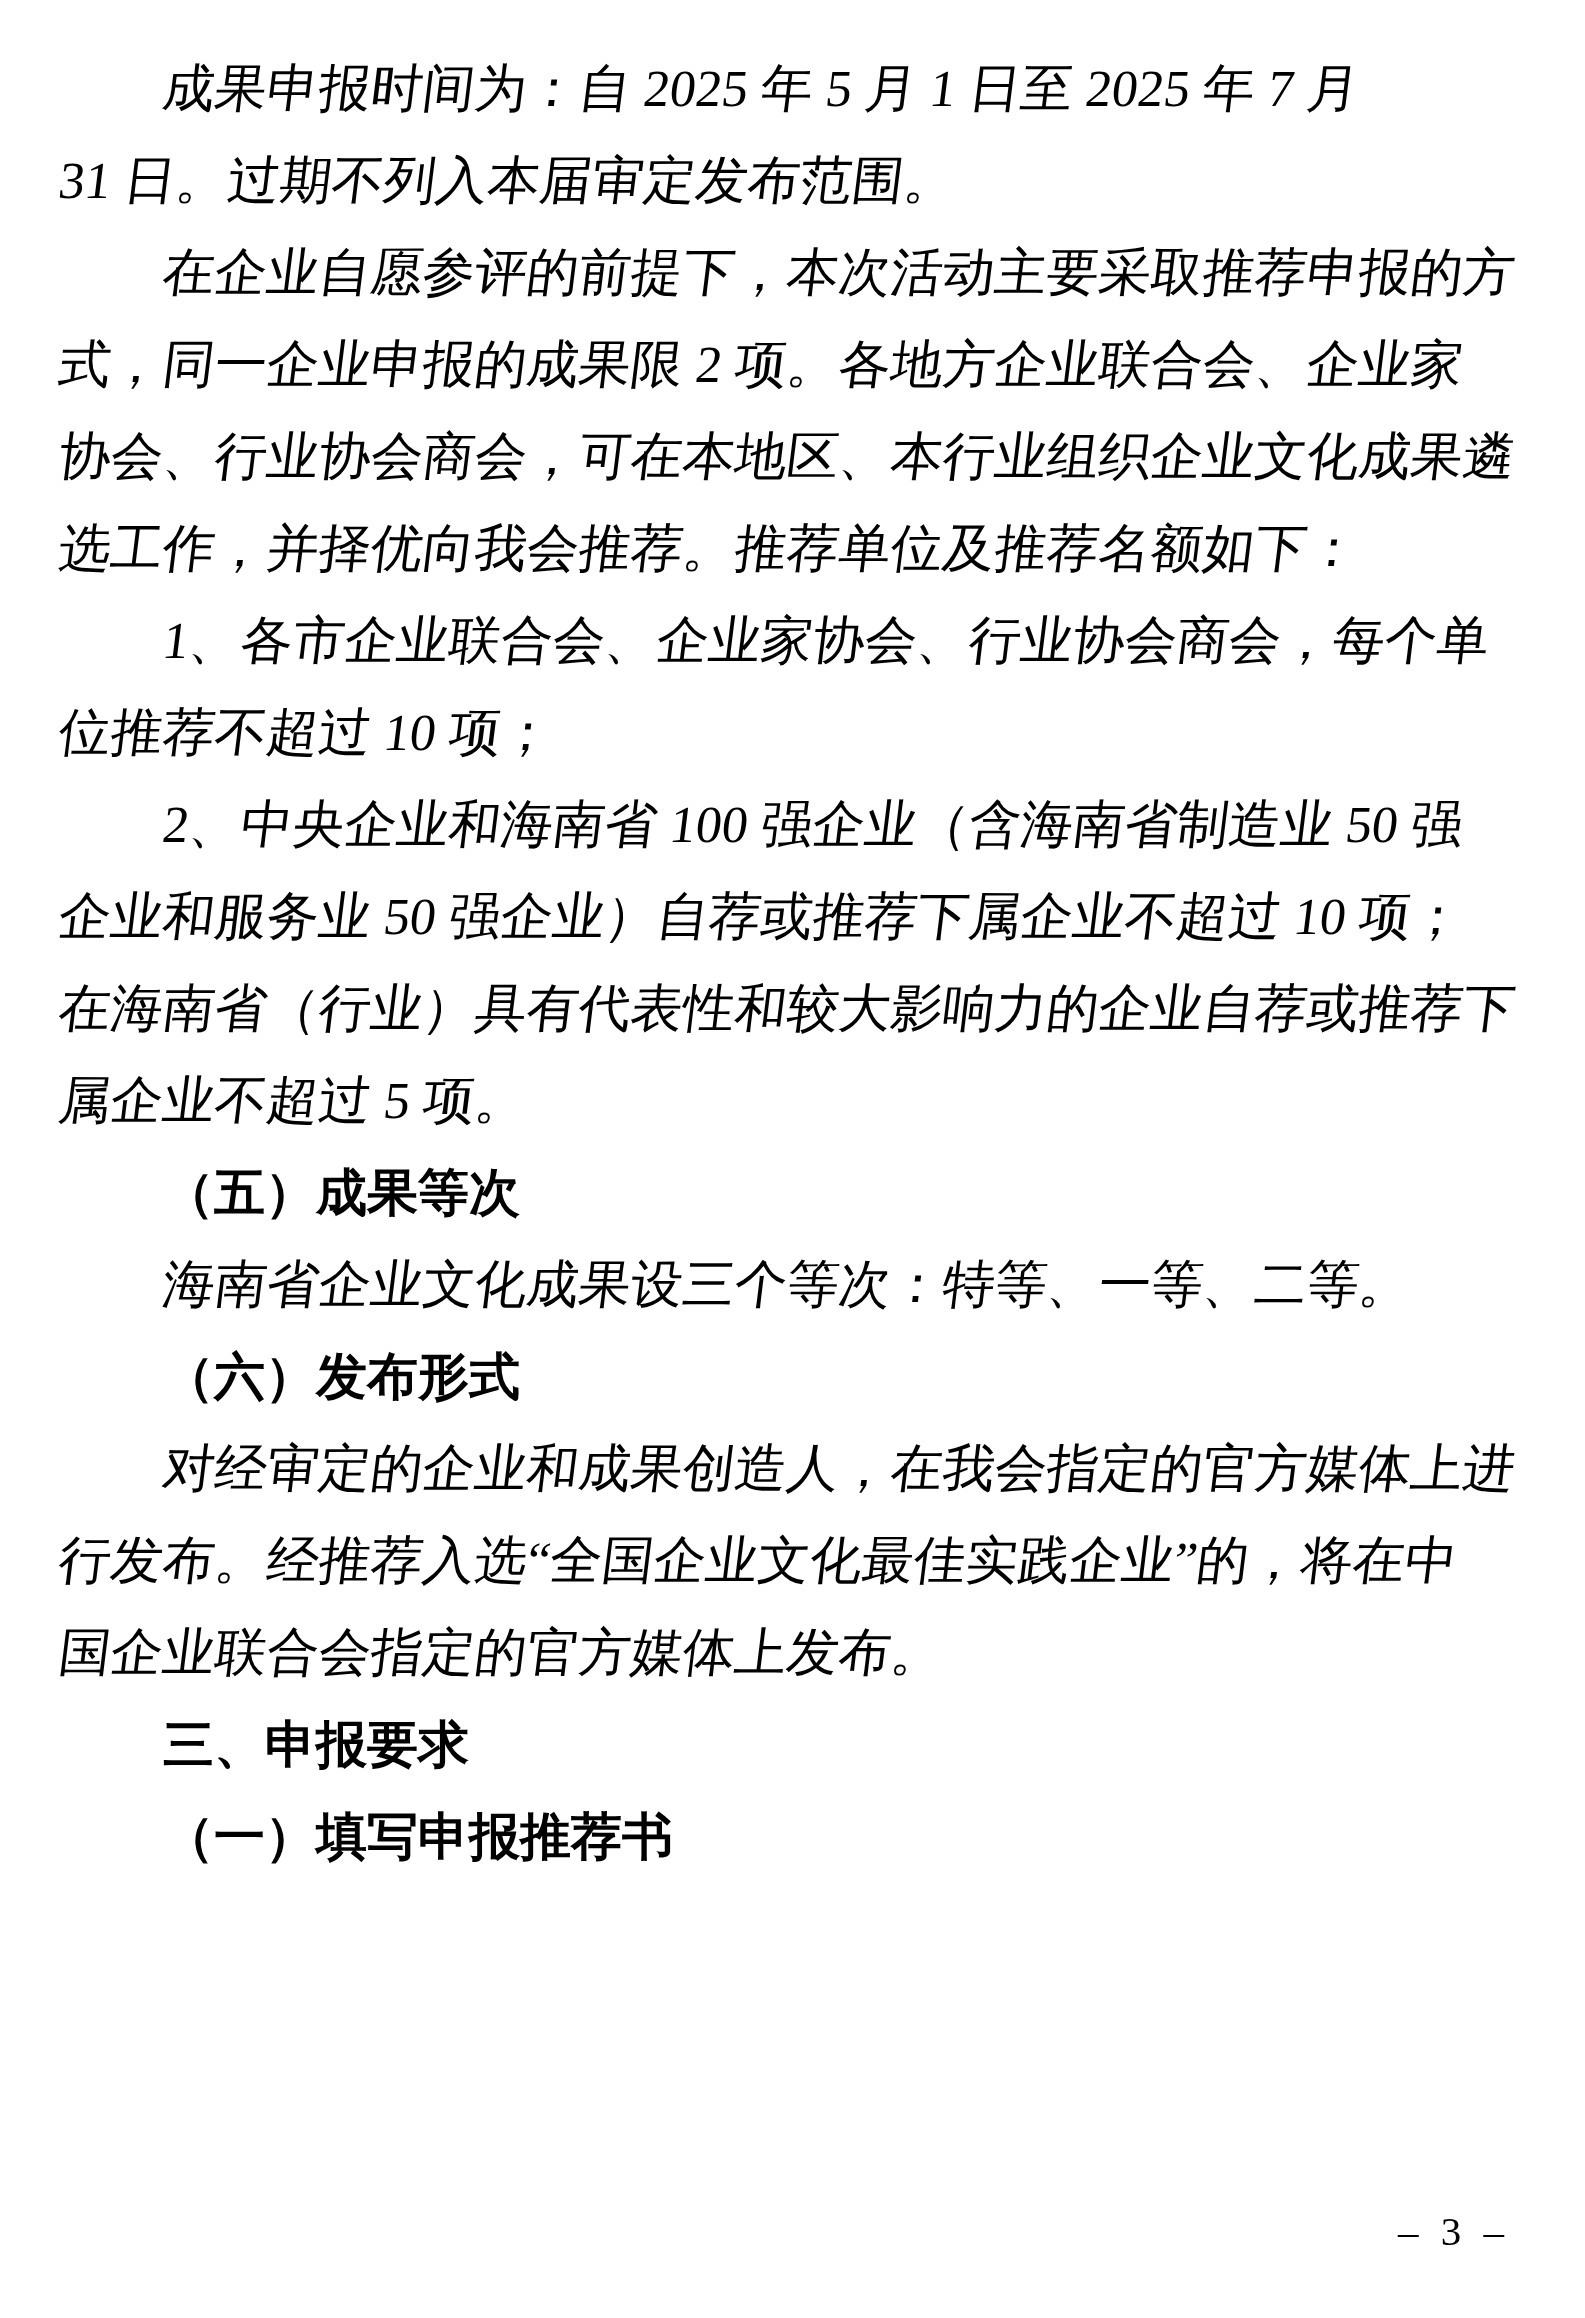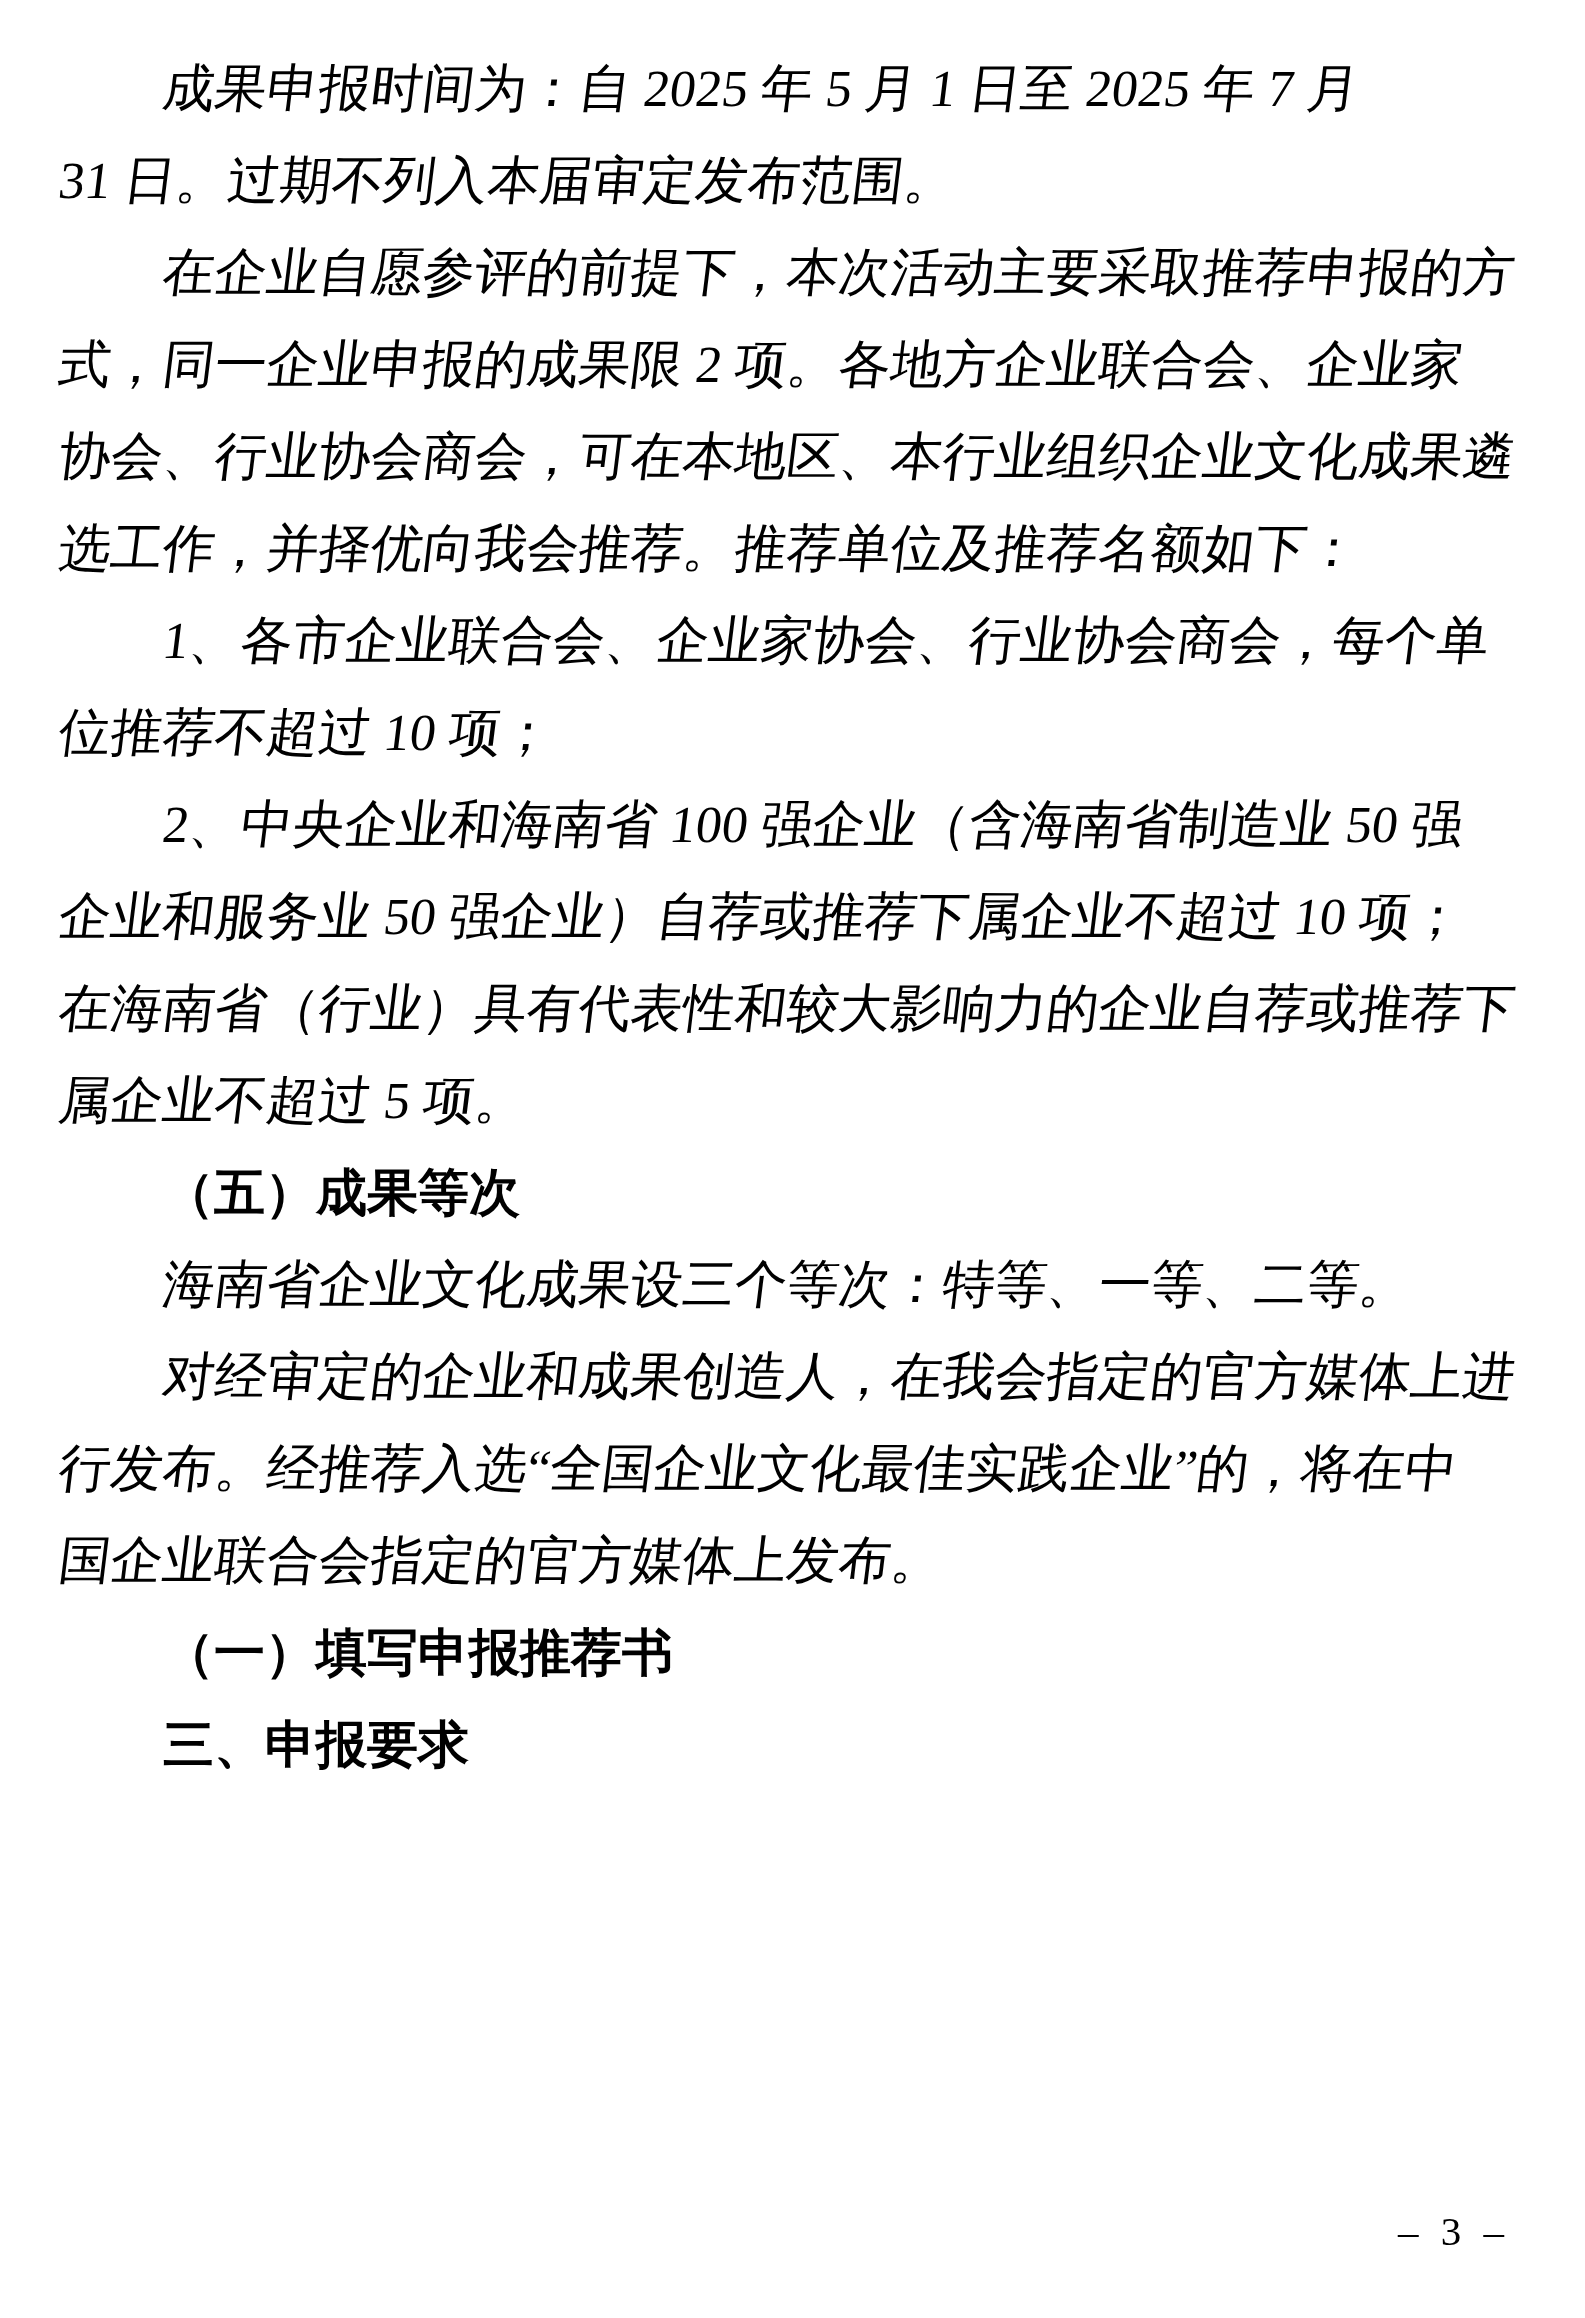--- a/index.html
+++ b/index.html
@@ -62,21 +62,22 @@
       <div class="line body">协会、行业协会商会，可在本地区、本行业组织企业文化成果遴</div>
       <div class="line body">选工作，并择优向我会推荐。推荐单位及推荐名额如下：</div>
       <div class="line body indent">1、各市企业联合会、企业家协会、行业协会商会，每个单</div>
       <div class="line body">位推荐不超过 10 项；</div>
       <div class="line body indent">2、中央企业和海南省 100 强企业（含海南省制造业 50 强</div>
       <div class="line body">企业和服务业 50 强企业）自荐或推荐下属企业不超过 10 项；</div>
       <div class="line body">在海南省（行业）具有代表性和较大影响力的企业自荐或推荐下</div>
       <div class="line body">属企业不超过 5 项。</div>
       <div class="line heading indent">（五）成果等次</div>
       <div class="line body indent">海南省企业文化成果设三个等次：特等、一等、二等。</div>
+      <div class="line heading indent">（六）发布形式</div>
       <div class="line body indent">对经审定的企业和成果创造人，在我会指定的官方媒体上进</div>
       <div class="line body">行发布。经推荐入选“全国企业文化最佳实践企业”的，将在中</div>
       <div class="line body">国企业联合会指定的官方媒体上发布。</div>
+      <div class="line heading indent">三、申报要求</div>
       <div class="line heading indent">（一）填写申报推荐书</div>
-      <div class="line heading indent">三、申报要求</div>
     </div>
   <div class="page-number">– 3 –</div>
 </div>
 
 
 </body></html>

